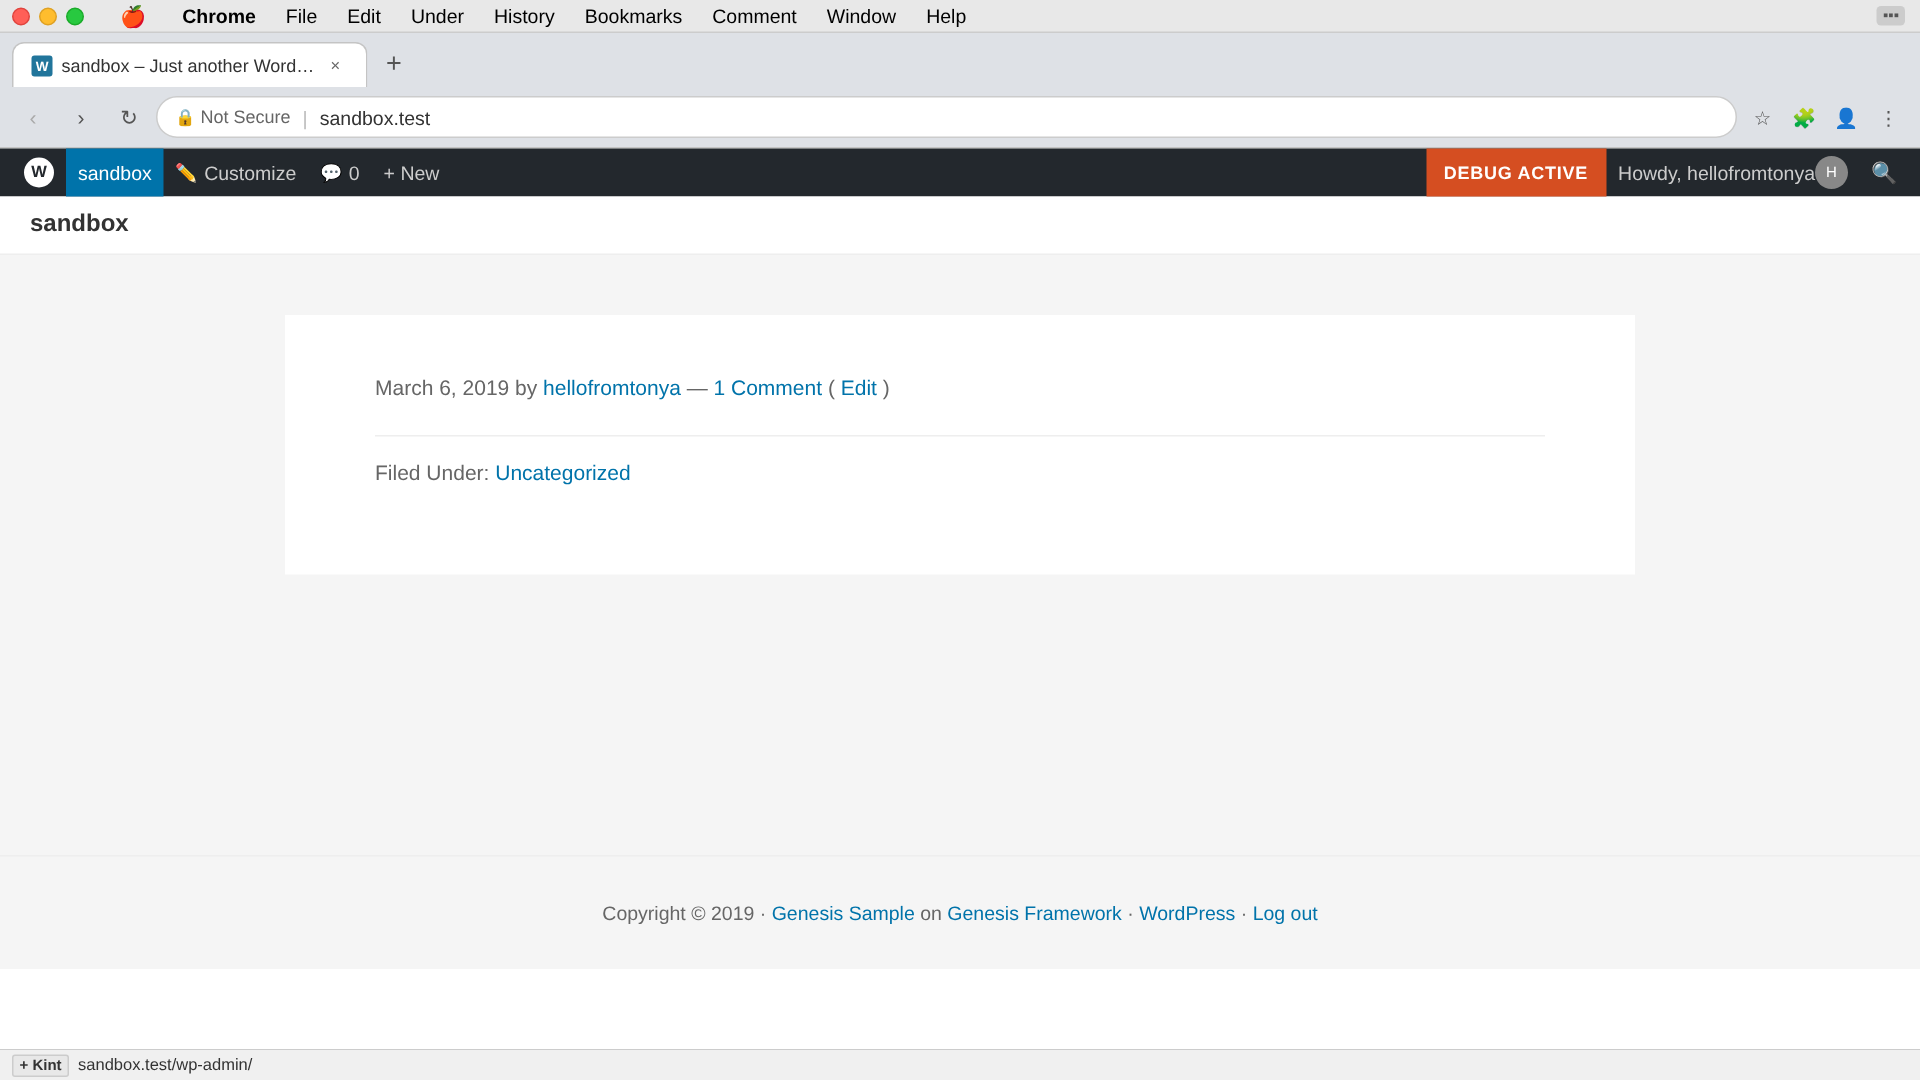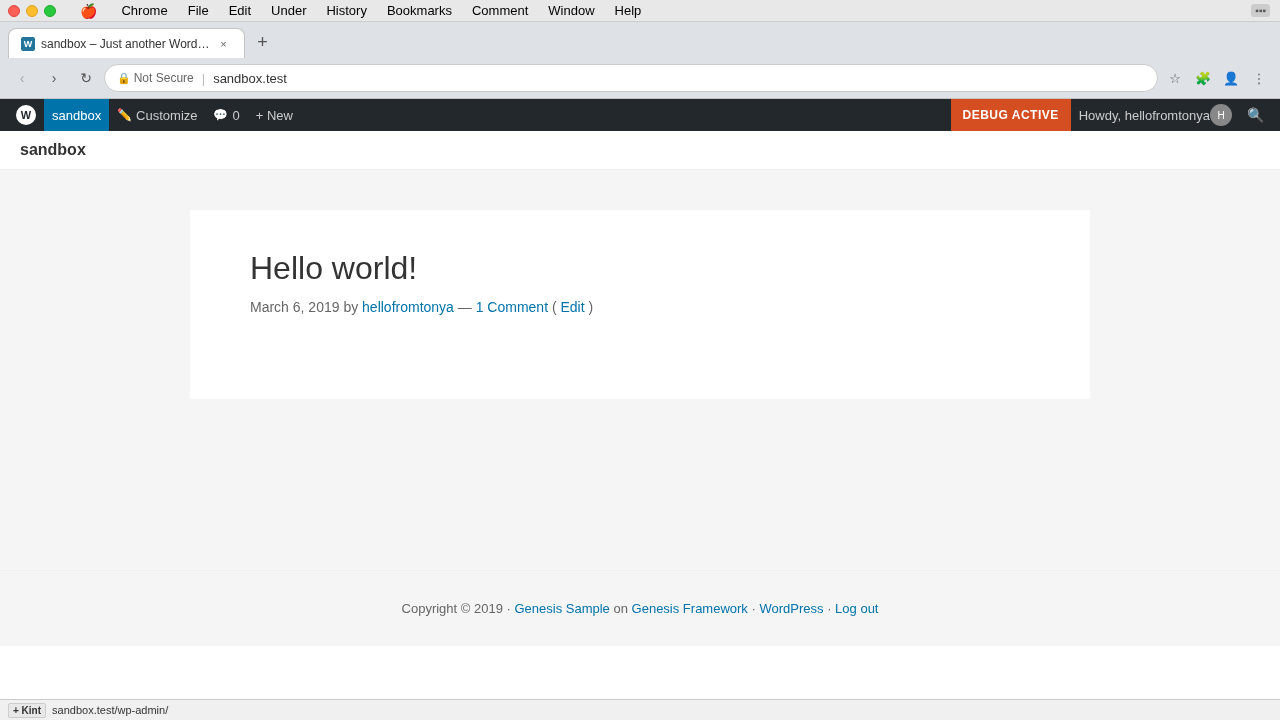--- a/index.html
+++ b/index.html
@@ -35,21 +35,21 @@
       align-items: center;
       gap: 4px;
       font-size: 13px;
       color: #000;
     }
     .menu-item {
       padding: 1px 8px;
       border-radius: 4px;
       cursor: pointer;
     }
-    .menu-item.active { font-weight: 400; }
+    .menu-item.active { font-weight: 700; }
     .apple-icon { font-size: 14px; margin-right: 4px; }
     .title-bar-right {
       margin-left: auto;
       display: flex;
       align-items: center;
       gap: 6px;
     }
 
     
     .browser-chrome {
@@ -421,29 +421,33 @@
     <div class="search-icon-wp">🔍</div>
   </div>
 </div>
 
 <div class="site-header-bar">
   <span class="site-title">sandbox</span>
 </div>
 
 <div class="page-content">
   <div class="content-area">
-    <h1 class="post-title">Hello world!</h1>
     <div class="post-meta">
       <span>March 6, 2019 by </span>
       <a href="#">hellofromtonya</a>
       <span> — </span>
       <a href="#">1 Comment</a>
       <span> (</span>
       <a href="#">Edit</a>
       <span>)</span>
+    </div>
+    <div class="post-footer">
+      <span>Filed Under:</span>
+      <span> </span>
+      <a href="#">Uncategorized</a>
     </div>
   </div>
 </div>
 
 <div class="site-footer">
   <span>Copyright © 2019 ·</span>
   <span> </span>
   <a href="#">Genesis Sample</a>
   <span> on </span>
   <a href="#">Genesis Framework</a>

